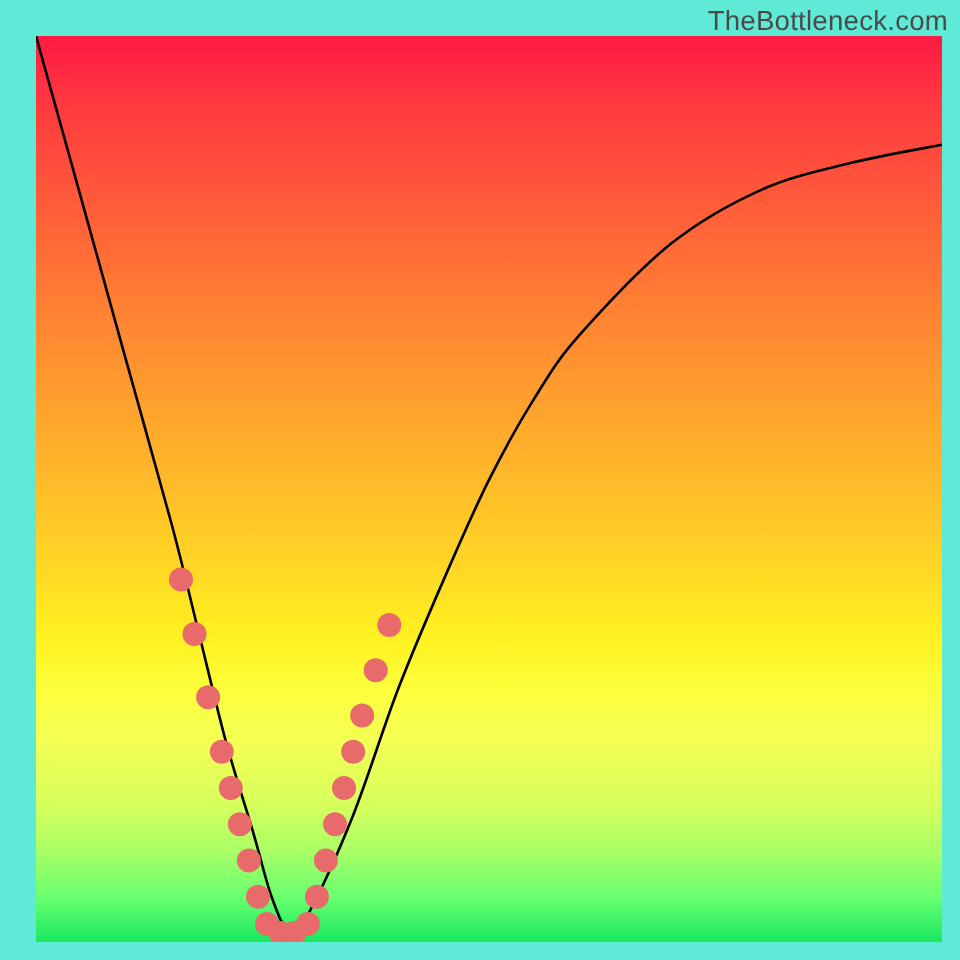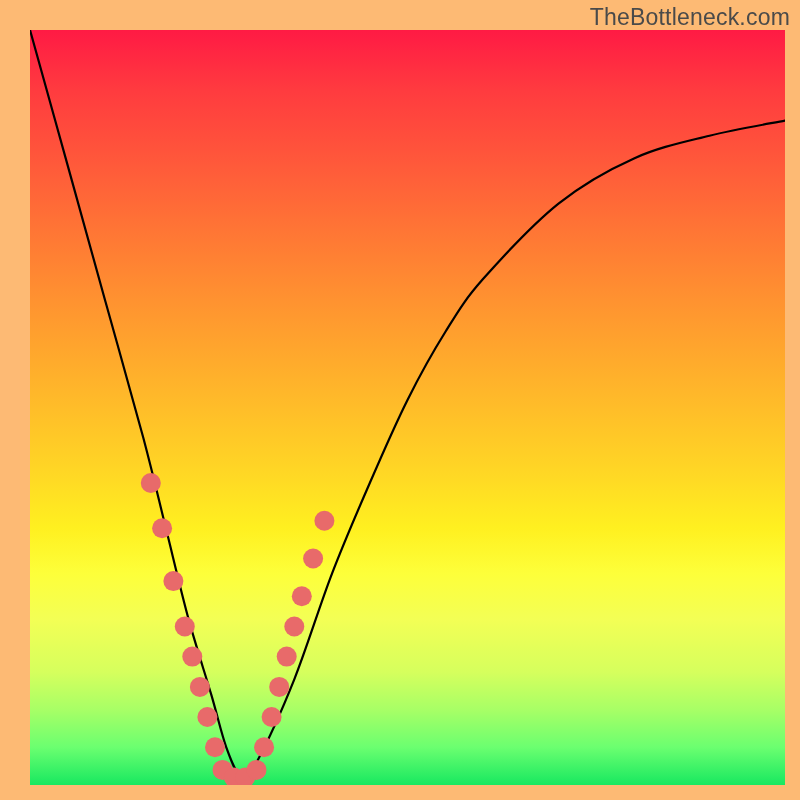--- a/index.html
+++ b/index.html
@@ -10,21 +10,21 @@
     overflow: hidden;
     background: #000;
     font-family: Arial, Helvetica, sans-serif;
   }
   .frame {
     position: absolute;
     left: 0;
     top: 0;
     width: 800px;
     height: 800px;
-    background: #fdba74;
+    background: #5eead4;
   }
   .plot {
     position: absolute;
     left: 30px;
     top: 30px;
     width: 755px;
     height: 755px;
     
     background: linear-gradient(to bottom,
       #ff1a44 0%,

